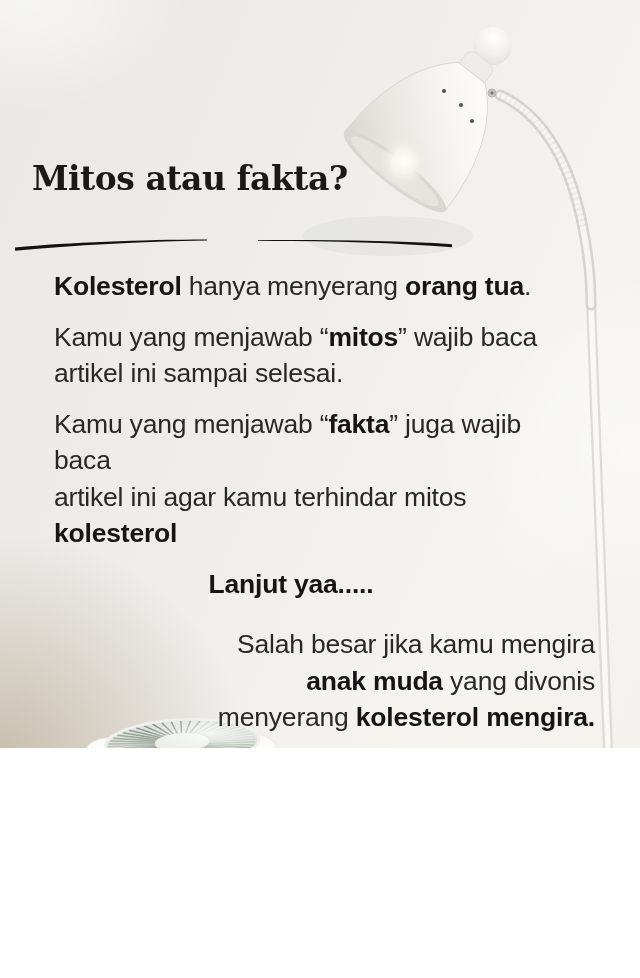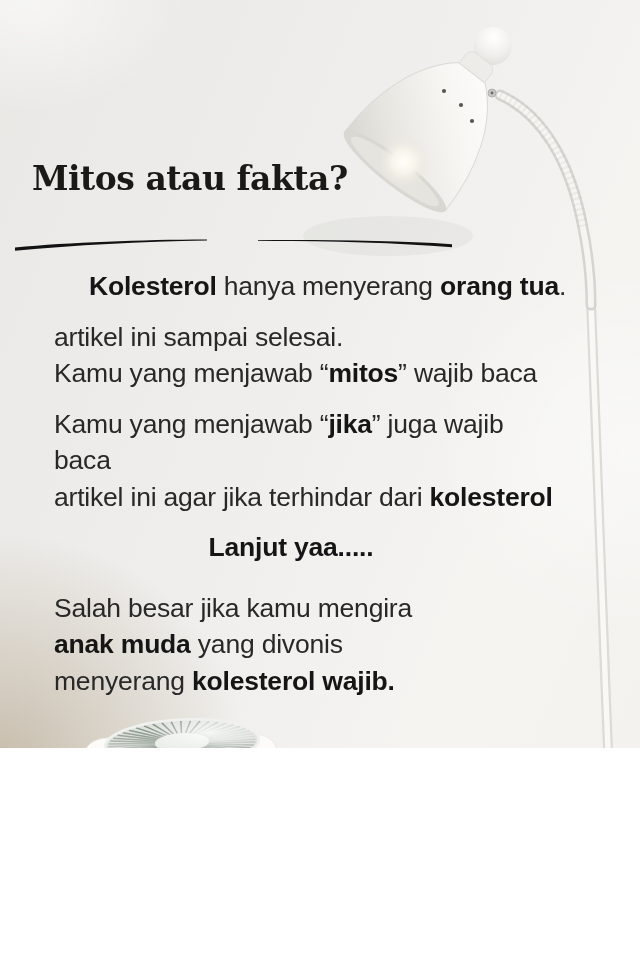--- a/index.html
+++ b/index.html
@@ -21,24 +21,24 @@
     font-weight:700;font-size:33px;line-height:1.2;
     letter-spacing:-0.5px;color:#1a1916;
   }
   .divider{position:absolute;left:0;top:230px;width:640px;height:30px;}
   .article{
     position:absolute;left:54px;top:268px;width:541px;
     font-size:26.5px;line-height:36.5px;
     letter-spacing:-0.2px;color:#282828;
   }
   .para{margin:14px 0 0 0;}
-  .para:first-child{margin-top:0;margin-left:35px;}
+  .para:first-child{margin-top:0;}
   .para.align-left{text-align:left;width:505px;}
   .para.align-center{text-align:center;width:474px;}
-  .para.align-right{width:541px;margin-top:24px;}
+  .para.align-right{text-align:right;width:541px;margin-top:24px;}
   .seg{white-space:pre-wrap;}
   .seg.bold{font-weight:700;color:#151515;}
 </style>
 </head>
 <body>
 
 <div class="canvas">
 
   <svg class="photo" viewBox="0 0 640 978" aria-hidden="true">
     <defs>
@@ -191,30 +191,30 @@
   <svg class="divider" viewBox="0 0 640 30" aria-hidden="true">
     <path d="M15,17.5 C70,12.5 140,9.8 207,9.6 L207,10.5 C140,11.6 75,15.2 15,20.8 Z" fill="#121212"></path>
     <path d="M258,10.2 C325,9.7 395,10.6 452,14.2 L452,17.2 C395,12.8 325,10.9 258,11.1 Z" fill="#121212"></path>
   </svg>
 
   <div class="article">
       <div class="para align-left">
         <div class="tline"><span class="seg bold">Kolesterol</span><span class="seg"> hanya menyerang </span><span class="seg bold">orang tua</span><span class="seg">.</span></div>
       </div>
       <div class="para align-left">
+        <div class="tline"><span class="seg">Kamu yang menjawab “</span><span class="seg bold">mitos</span><span class="seg">” wajib baca</span></div>
         <div class="tline"><span class="seg">artikel ini sampai selesai.</span></div>
-        <div class="tline"><span class="seg">Kamu yang menjawab “</span><span class="seg bold">mitos</span><span class="seg">” wajib baca</span></div>
       </div>
       <div class="para align-left">
-        <div class="tline"><span class="seg">Kamu yang menjawab “</span><span class="seg bold">jika</span><span class="seg">” juga wajib baca</span></div>
-        <div class="tline"><span class="seg">artikel ini agar jika terhindar dari </span><span class="seg bold">kolesterol</span></div>
+        <div class="tline"><span class="seg">Kamu yang menjawab “</span><span class="seg bold">fakta</span><span class="seg">” juga wajib baca</span></div>
+        <div class="tline"><span class="seg">artikel ini agar kamu terhindar mitos </span><span class="seg bold">kolesterol</span></div>
       </div>
       <div class="para align-center">
         <div class="tline"><span class="seg bold">Lanjut yaa.....</span></div>
       </div>
       <div class="para align-right">
         <div class="tline"><span class="seg">Salah besar jika kamu mengira</span></div>
         <div class="tline"><span class="seg bold">anak muda</span><span class="seg"> yang divonis</span></div>
-        <div class="tline"><span class="seg">menyerang </span><span class="seg bold">kolesterol wajib.</span></div>
+        <div class="tline"><span class="seg">menyerang </span><span class="seg bold">kolesterol mengira.</span></div>
       </div>
     </div>
 
 </div>
 
 </body></html>

